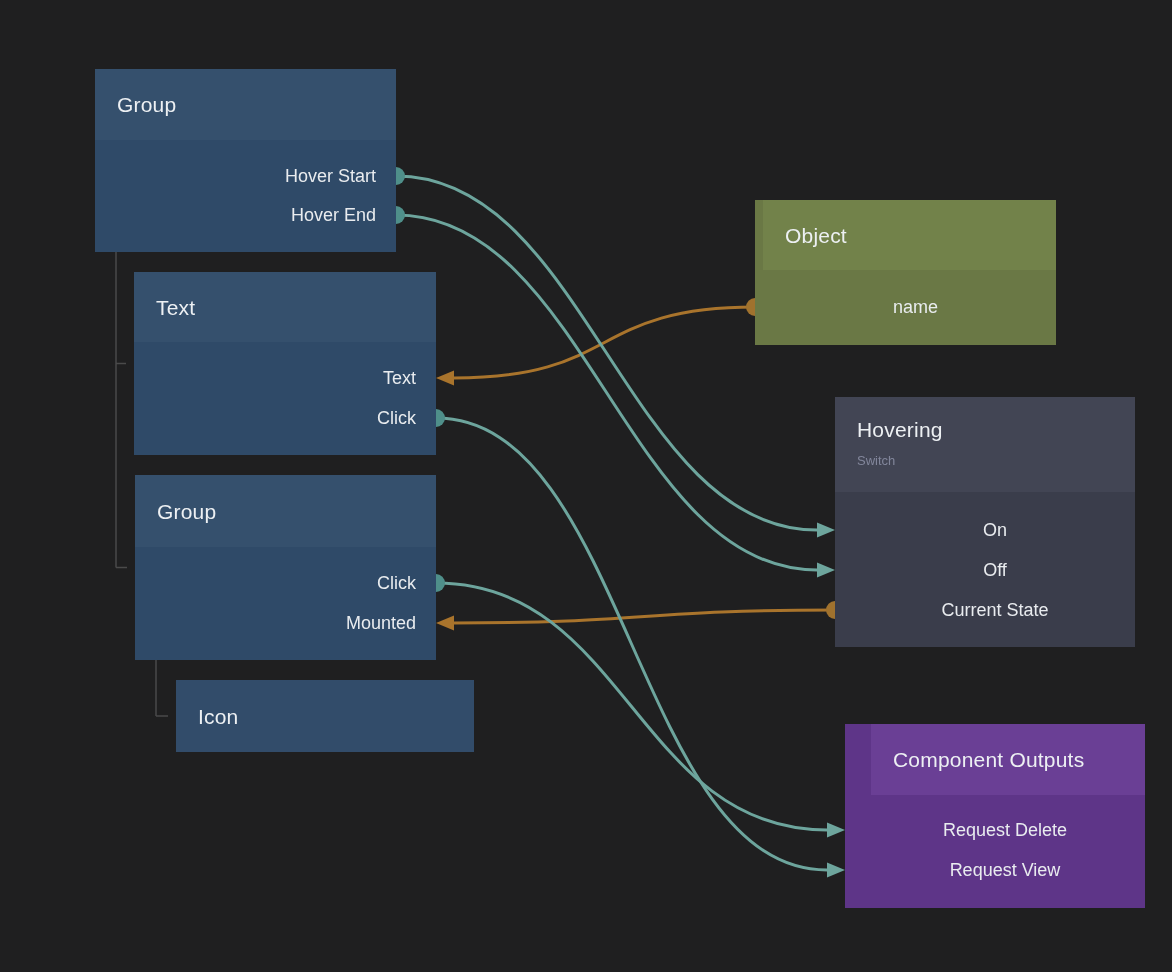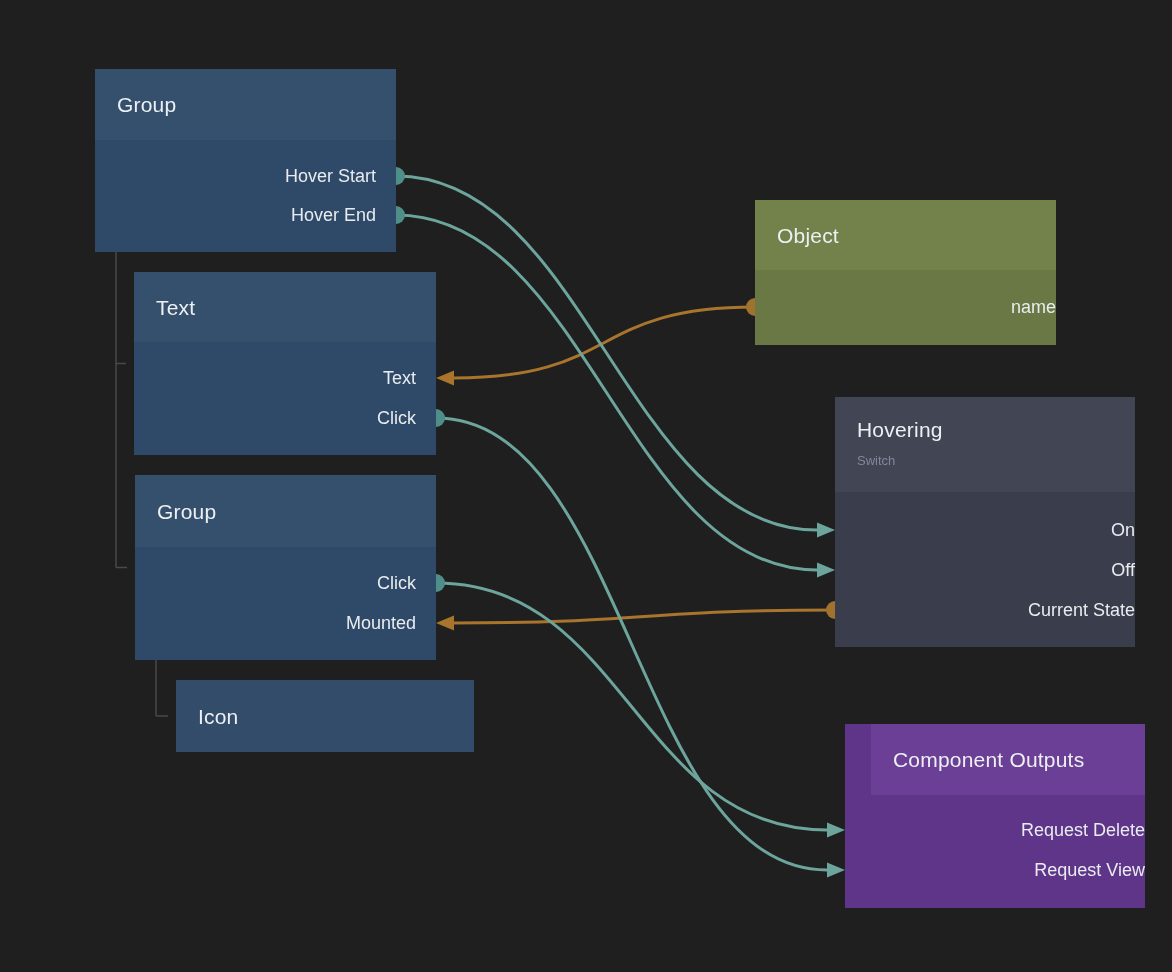--- a/index.html
+++ b/index.html
@@ -24,21 +24,21 @@
     white-space:nowrap;
   }
   .node-subtitle{
     color:#82869b;font-size:13px;line-height:31px;white-space:nowrap;
   }
   .port-row{
     position:absolute;left:0;right:0;height:28px;line-height:28px;
     color:#e9ecef;font-size:18px;box-sizing:border-box;white-space:nowrap;
   }
   .port-row.side-right{text-align:right;padding-right:20px;}
-  .port-row.side-left{text-align:right;padding-left:20px;}
+  .port-row.side-left{text-align:center;padding-left:20px;}
 </style>
 </head>
 <body>
 
 <div id="canvas">
   <svg id="wires" xmlns="http://www.w3.org/2000/svg">
       <path d="M 72 252 V 567.5 M 72 363.5 H 82 M 72 567.5 H 83" fill="none" stroke="#4a4a4a" stroke-width="1.5"></path>
       <path d="M 112 660 V 716 M 112 716 H 124" fill="none" stroke="#4a4a4a" stroke-width="1.5"></path>
       <path d="M 711 307 C 545.45 307, 575.55 378, 410 378" fill="none" stroke="#a9742c" stroke-width="3"></path>
       <circle cx="711" cy="307" r="9" fill="#a0722e"></circle>
@@ -79,21 +79,21 @@
         <div class="node-title">Group</div>
       </div>
       <div class="port-row side-right" style="top: 94px;">Click</div>
       <div class="port-row side-right" style="top: 134px;">Mounted</div>
     </div>
     <div class="node" style="left: 132px; top: 680px; width: 298px; height: 72px; background: rgb(50, 76, 106);">
       <div class="node-header" style="height: 72px; background: rgb(50, 76, 106);">
         <div class="node-title">Icon</div>
       </div>
     </div>
-    <div class="node" style="left: 711px; top: 200px; width: 301px; height: 145px; background: rgb(106, 120, 69);">
+    <div class="node" style="left: 711px; top: 200px; width: 301px; height: 145px; background: rgb(106, 120, 69); padding-left: 8px;">
       <div class="node-header" style="height: 70px; background: rgb(114, 130, 74);">
         <div class="node-title">Object</div>
       </div>
       <div class="port-row side-left" style="top: 93px;">name</div>
     </div>
     <div class="node" style="left: 791px; top: 397px; width: 300px; height: 250px; background: rgb(58, 61, 75);">
       <div class="node-header" style="height: 95px; background: rgb(66, 69, 84);">
         <div class="node-title">Hovering</div>
         <div class="node-subtitle">Switch</div>
       </div>

